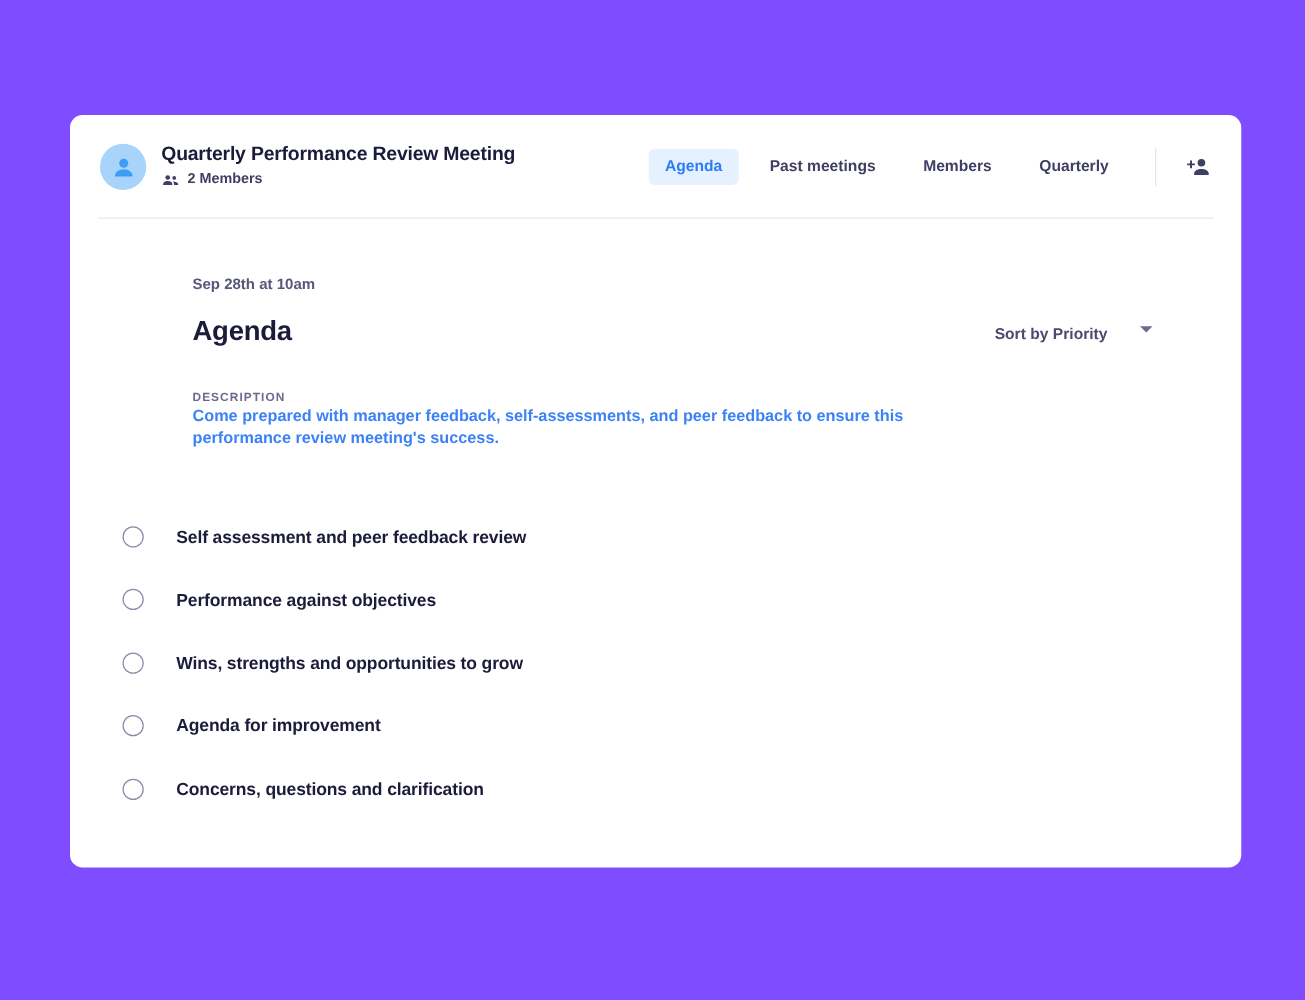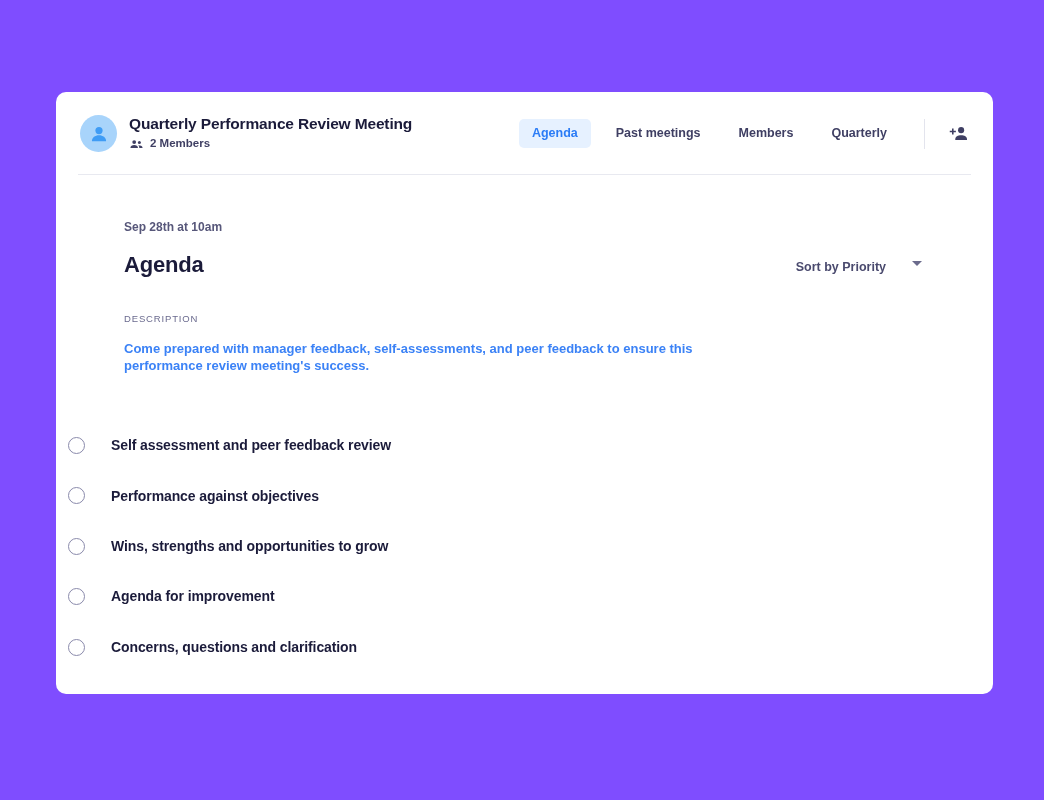--- a/index.html
+++ b/index.html
@@ -140,21 +140,21 @@
     justify-content: center;
     cursor: pointer;
     background: transparent;
     border: none;
     padding: 0;
   }
   .icon-button svg { display: block; }
 
   
   .card-body {
-    padding: 46px 22px 0 68px;
+    padding: 46px 22px 0 98px;
   }
 
   .agenda-meta {
     font-size: 12px;
     font-weight: bold;
     color: #57577a;
     line-height: 1;
     margin-bottom: 21px;
   }
 
@@ -197,25 +197,25 @@
     border-right: 5px solid transparent;
     border-top: 5px solid #6b6b8c;
     flex: 0 0 auto;
   }
 
   
   .description-block { margin-bottom: 45px; }
 
   .description-label {
     font-size: 9.5px;
-    font-weight: normal;
+    font-weight: bold;
     letter-spacing: 0.85px;
     color: #6a6a8e;
     line-height: 1;
-    margin-bottom: 16px;
+    margin-bottom: 0;
   }
 
   .description-text {
     font-size: 13px;
     font-weight: bold;
     color: #3b82f6;
     line-height: 1.38;
     max-width: 632px;
   }
 

